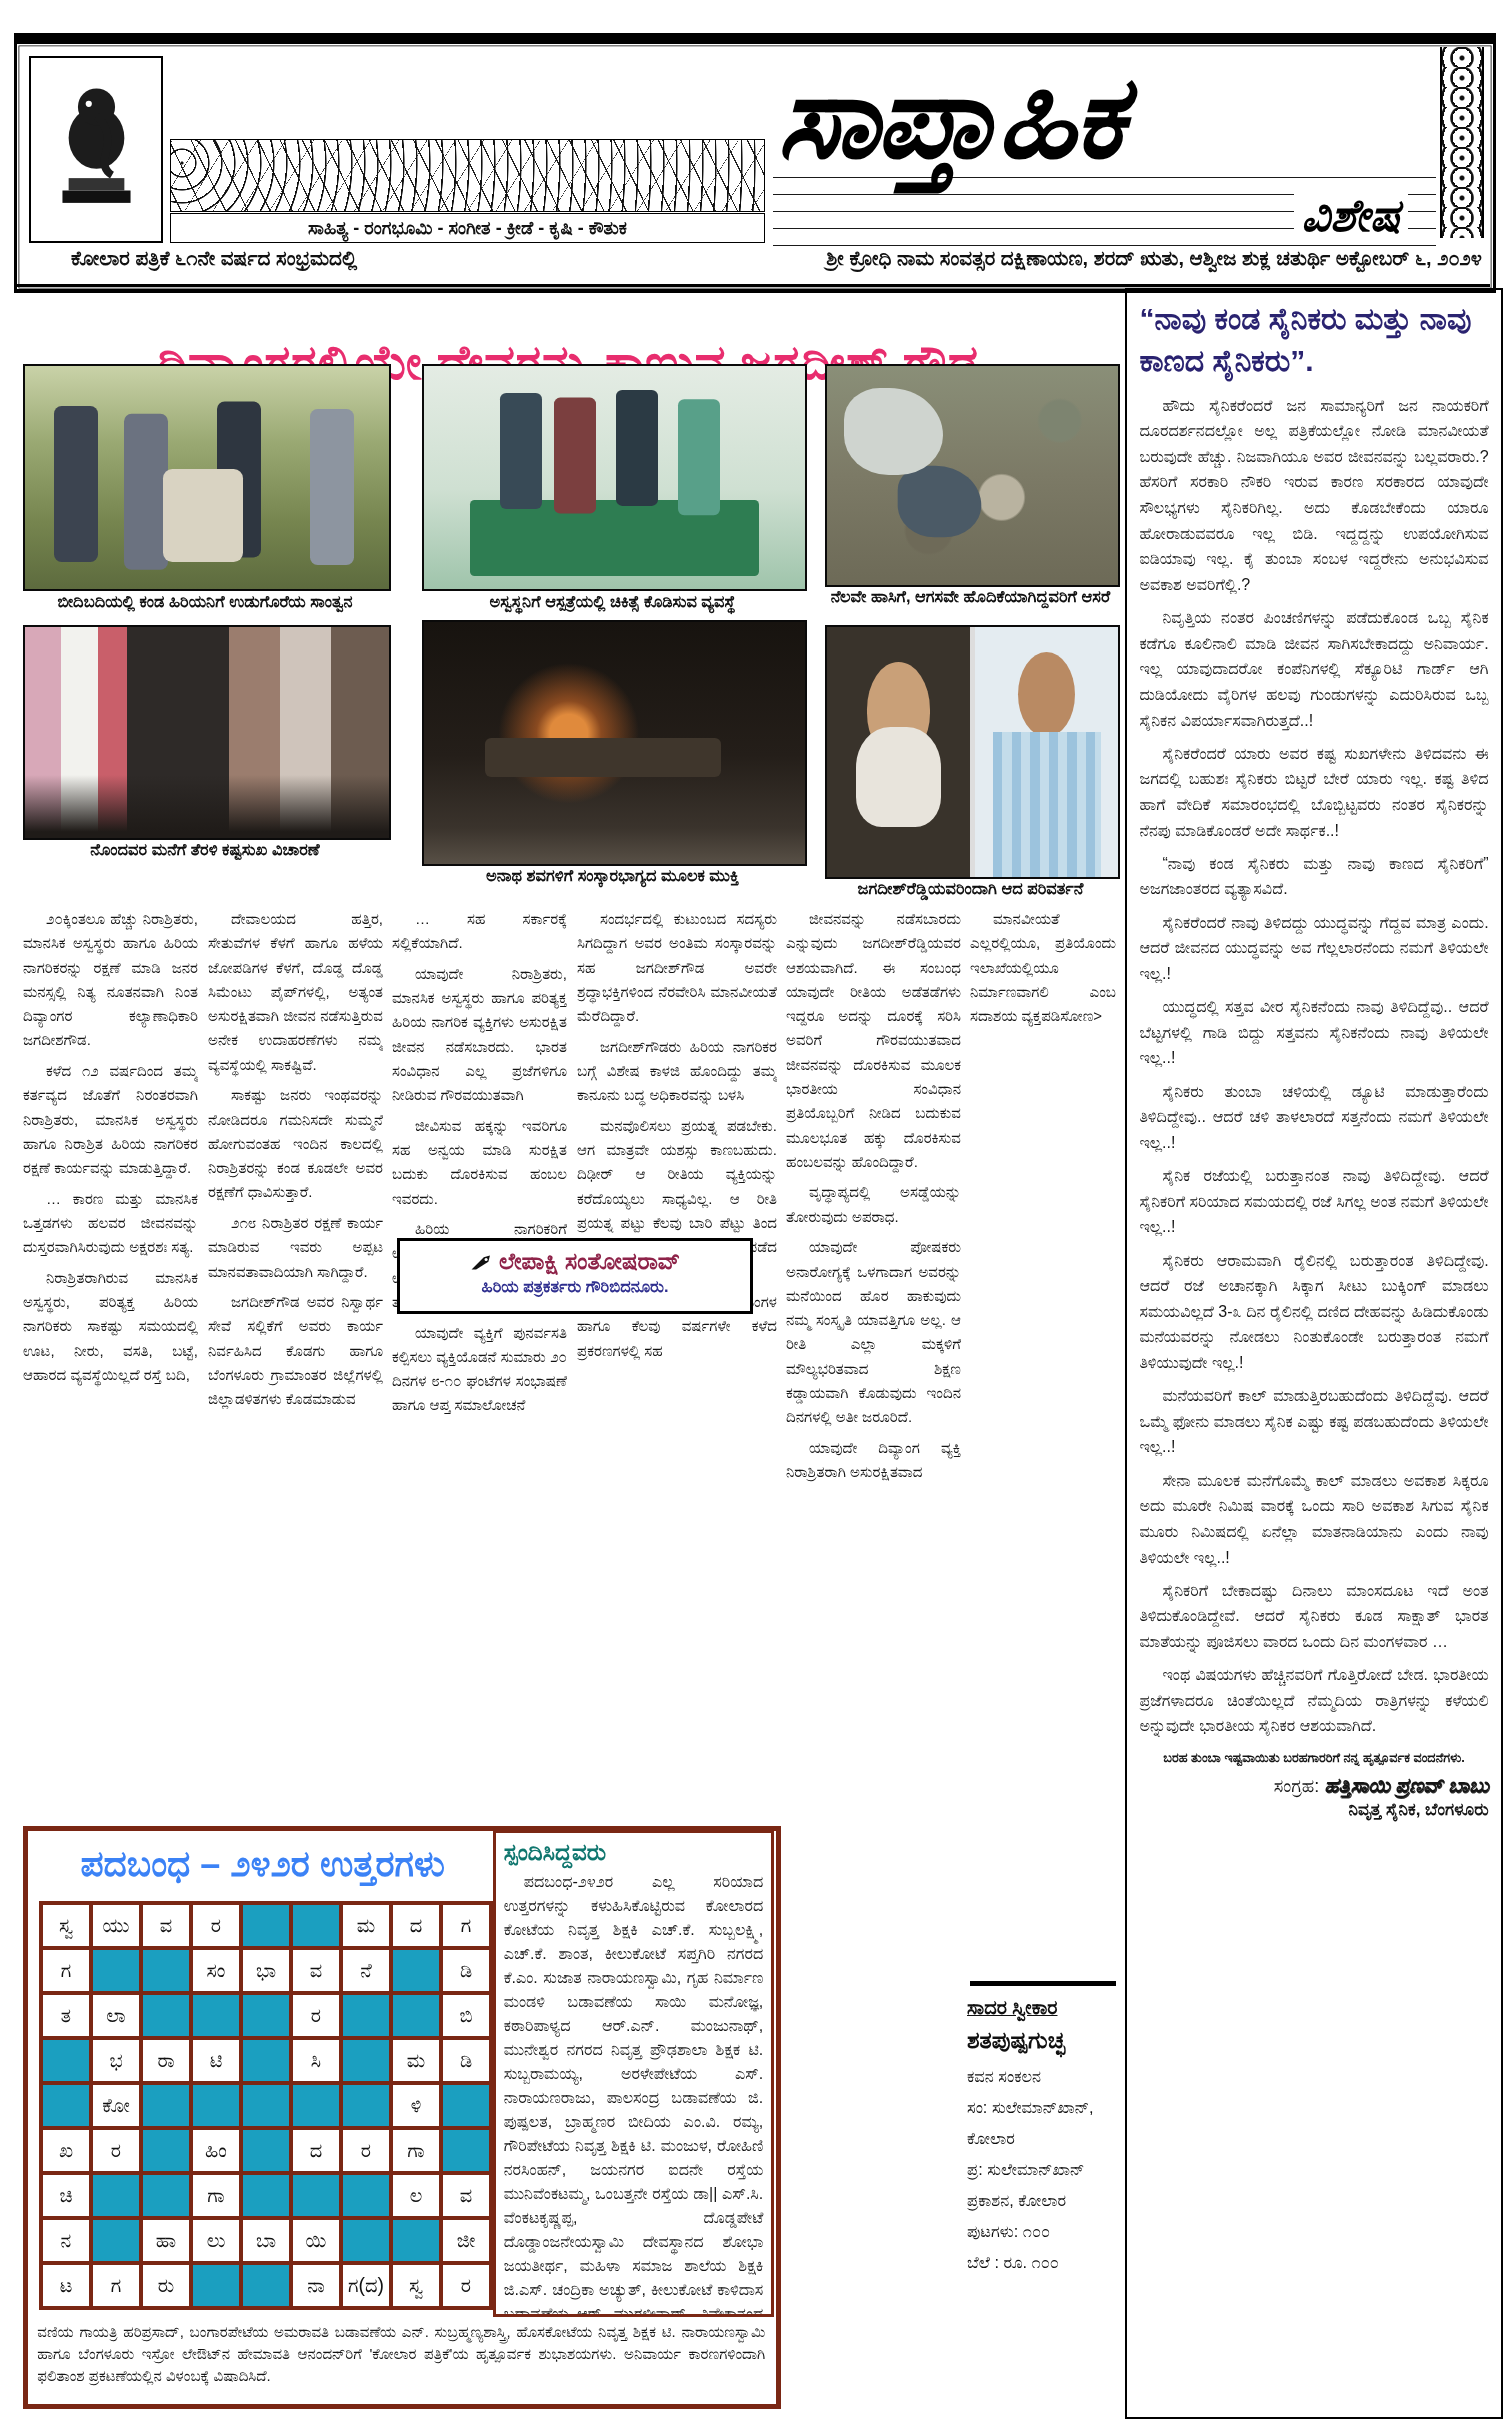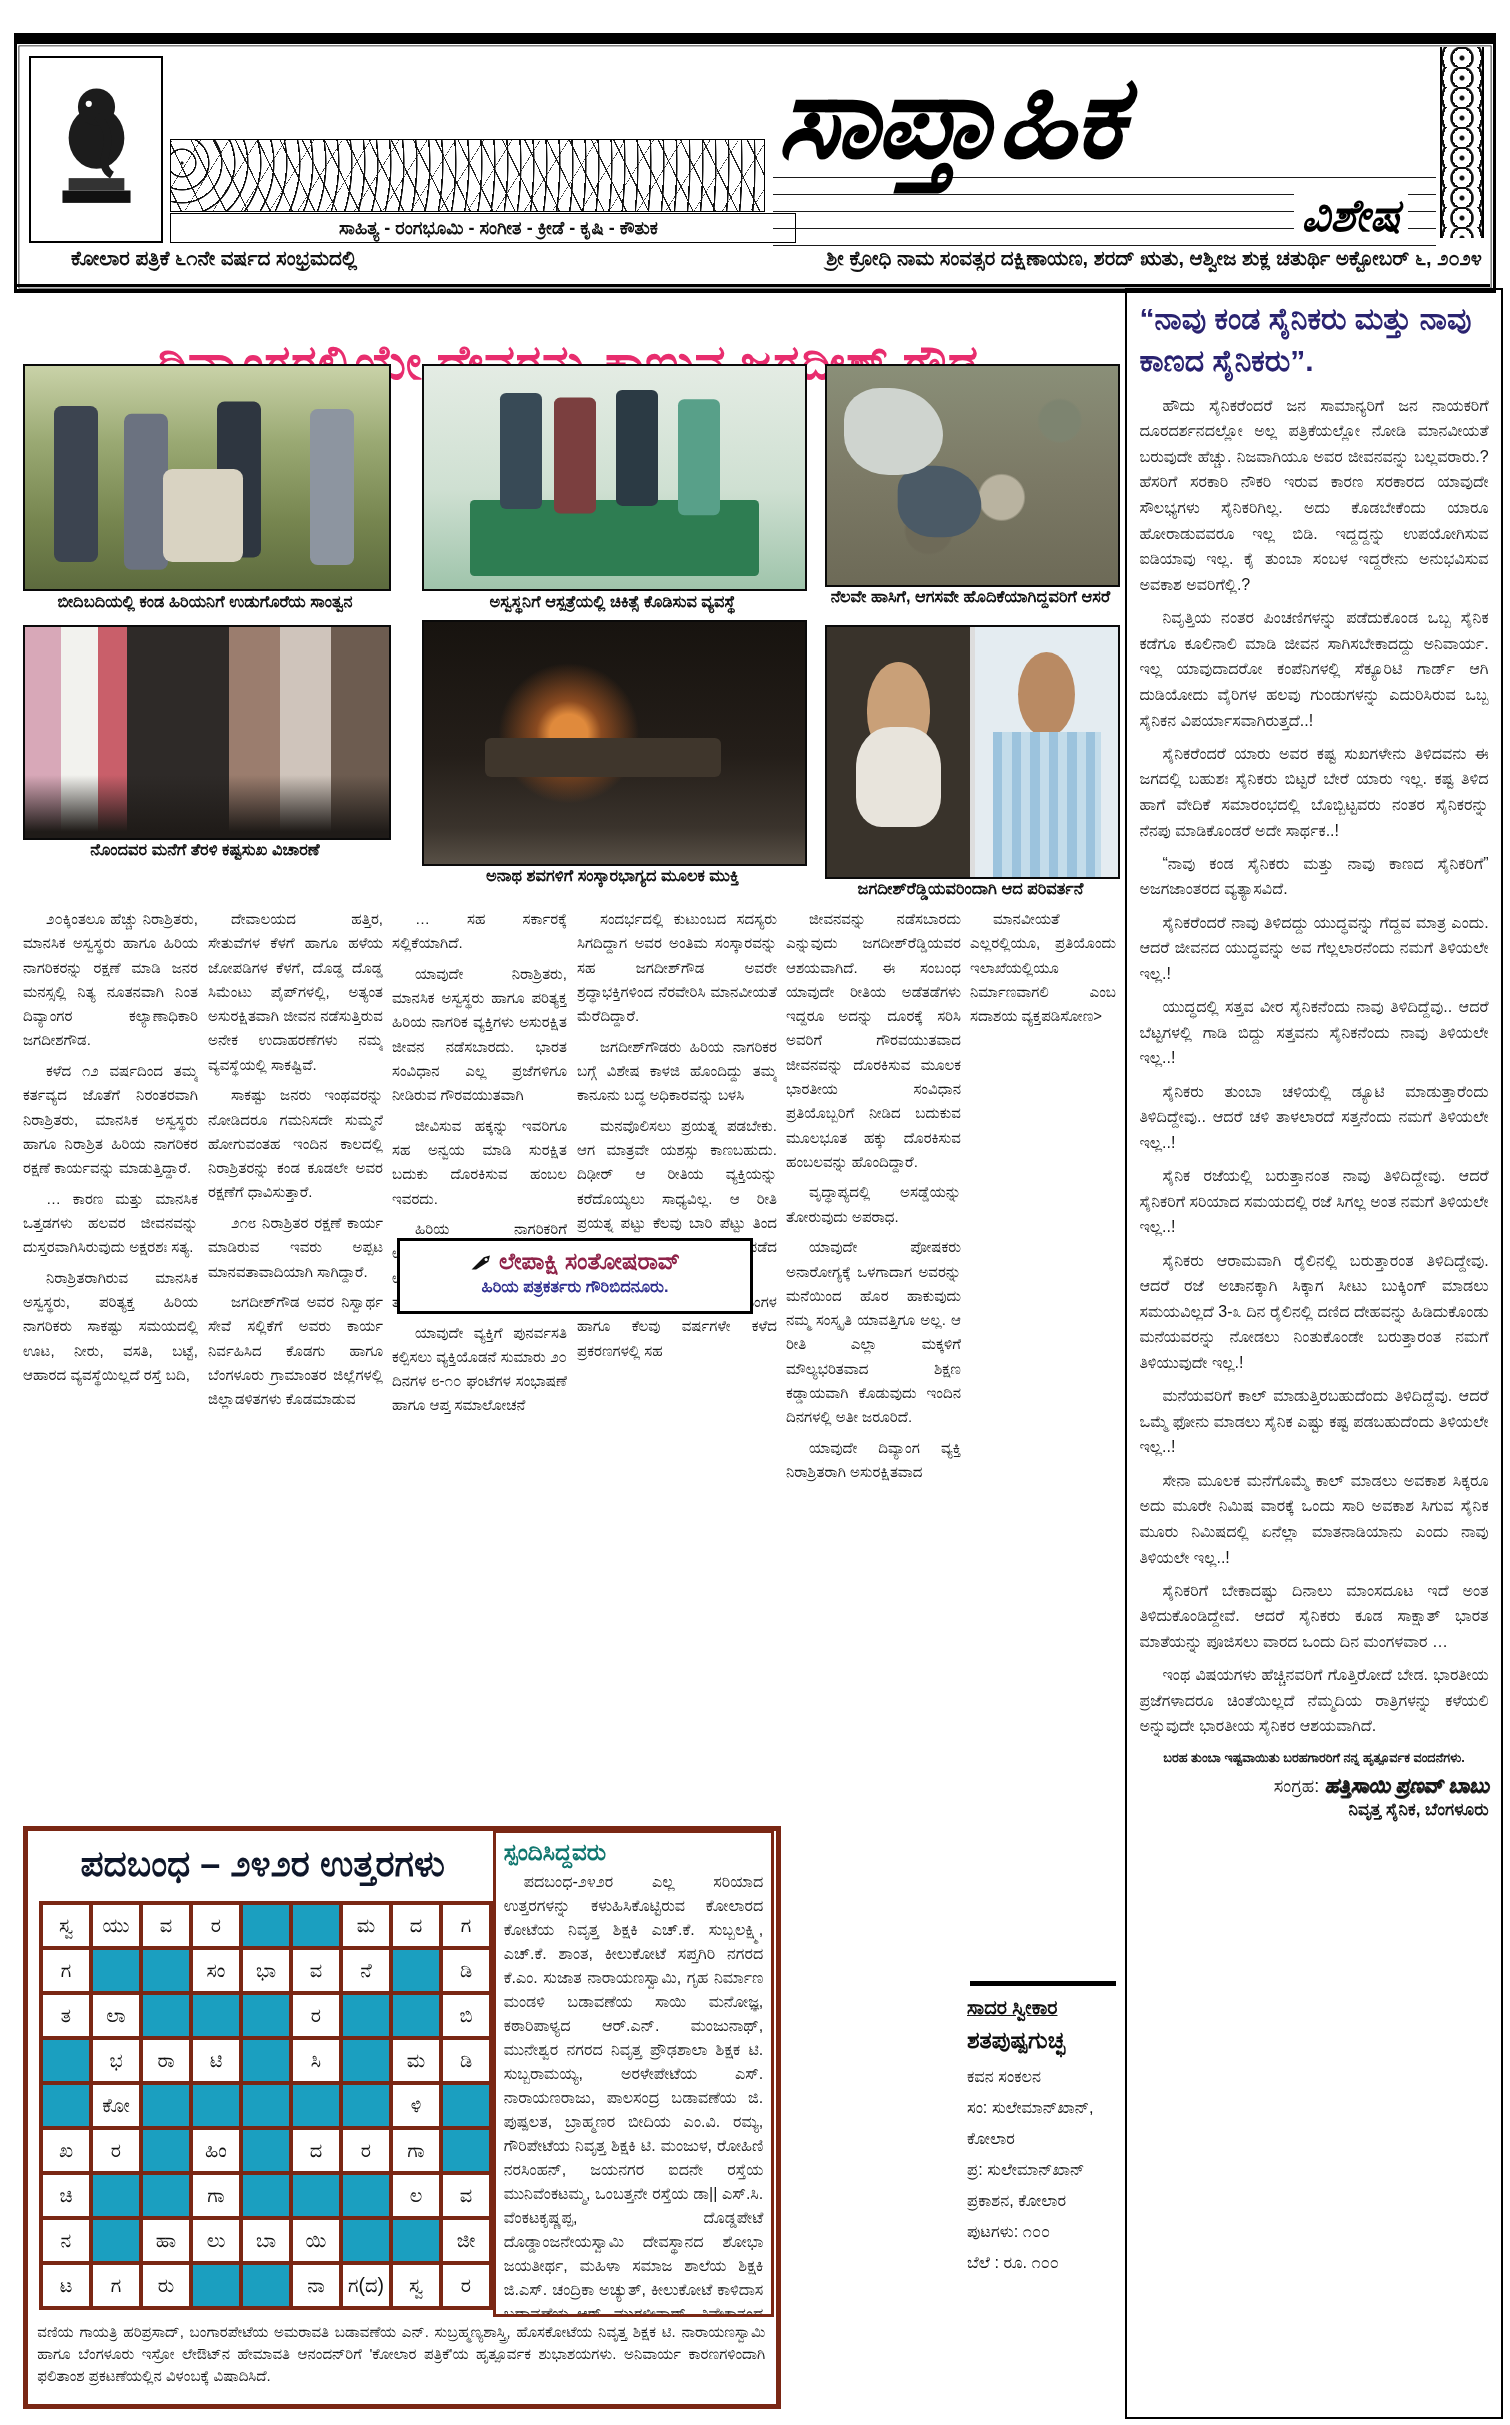--- a/index.html
+++ b/index.html
@@ -7,21 +7,21 @@
         font-family:"Liberation Sans","DejaVu Sans",sans-serif;color:#151515;overflow:hidden;}
   
   #masthead{position:absolute;left:14px;top:33px;width:1476px;height:246px;border:3.1px solid #000;border-top-width:11px;background:#fff;box-shadow:inset 0 0 0 1.5px #fff, inset 0 0 0 2.3px #000;}
   #mh-logo{position:absolute;left:12.4px;top:12.4px;width:130px;height:183px;border:2.3px solid #000;display:flex;align-items:center;justify-content:center;background:#fff;}
   #mh-title{position:absolute;left:153px;top:6.2px;width:593px;height:84px;border:1.5px solid #000;display:flex;align-items:center;justify-content:center;font-size:64px;font-weight:900;letter-spacing:0.8px;color:#000;text-shadow:1.5px 1.5px 0 #777;}
   #mh-strip{position:absolute;left:153px;top:95px;width:593px;height:71px;border:1.5px solid #000;
      background:
       repeating-radial-gradient(circle at 11px 23px,#111 0 1.2px,transparent 1.9px 13px),
       repeating-linear-gradient(64deg,transparent 0 8.5px,#222 8.5px 9.7px,transparent 9.7px 20px),
       repeating-linear-gradient(-58deg,transparent 0 11px,#333 11px 11.6px,transparent 11.6px 24px);}
-  #mh-topics{position:absolute;left:153px;top:169px;width:593px;height:28px;border:1.5px solid #000;display:flex;align-items:center;justify-content:center;font-size:18px;font-weight:bold;color:#111;padding-left:31px;}
+  #mh-topics{position:absolute;left:153px;top:169px;width:593px;height:28px;border:1.5px solid #000;display:flex;align-items:center;justify-content:center;font-size:18px;font-weight:bold;color:#111;}
   #mh-edition{position:absolute;left:756px;top:16px;width:663px;height:194px;overflow:hidden;}
   #mh-edition .lines{position:absolute;left:0;top:101px;width:100%;height:93px;
      background:repeating-linear-gradient(180deg,transparent 0 15.5px,#1a1a1a 15.5px 17px);}
   #mh-ed1{position:absolute;left:4.6px;top:-9.3px;width:100%;font-size:115px;font-weight:900;font-style:italic;letter-spacing:-3.1px;color:#000;}
   #mh-ed2{position:absolute;right:28px;top:130px;font-size:45px;font-weight:900;font-style:italic;color:#000;background:#fff;padding:0 7.7px;}
   #mh-deco{position:absolute;left:1423px;top:3.1px;width:40px;height:191px;border-left:2.3px solid #000;border-right:2.3px solid #000;
      background:repeating-radial-gradient(circle at 20px 11px,#111 0 1.9px,#fff 3.1px 9.3px);background-size:40px 20px;}
   #mh-anniv{position:absolute;left:54px;top:203px;width:434px;font-size:20px;font-weight:bold;color:#111;}
   #mh-date{position:absolute;left:496px;top:203px;width:969px;font-size:20px;font-weight:bold;color:#111;text-align:right;padding-right:18.6px;}
   .rule1{position:absolute;left:14px;width:1476px;height:3.1px;background:#000;}
@@ -57,21 +57,21 @@
   
   .col{position:absolute;text-align:justify;font-size:15px;line-height:1.62;color:#141414;overflow:hidden;}
   .col p{margin:0 0 6.2px;text-indent:23px;}
   
   #byline{position:absolute;left:397px;top:1238px;width:356px;height:76px;background:#fff;border:3.9px solid #000;text-align:center;padding-top:7px;box-sizing:border-box;}
   #byline .name{font-size:23px;font-weight:900;color:#8e2349;}
   #byline .role{font-size:16.3px;font-weight:bold;color:#2f2f8f;margin-top:1.5px;}
   .penicon{display:inline-block;vertical-align:middle;margin-right:6.2px;}
   
   #cw{position:absolute;left:23px;top:1826px;width:758px;height:583px;border:5.4px solid #7a2714;box-sizing:border-box;background:#fff;}
-  #cw-title{position:absolute;left:6.2px;top:3.1px;width:457px;height:60px;font-size:36px;font-weight:900;color:#0f172a;display:flex;align-items:center;justify-content:center;}
+  #cw-title{position:absolute;left:6.2px;top:3.1px;width:457px;height:60px;font-size:36px;font-weight:900;color:#3b82f6;display:flex;align-items:center;justify-content:center;}
   #cw-grid{position:absolute;left:11px;top:70px;display:grid;grid-template-columns:repeat(9,50px);grid-auto-rows:45px;border:2.3px solid #7a2714;}
   .cell{border:2.3px solid #7a2714;display:flex;align-items:center;justify-content:center;font-size:19.4px;color:#111;background:#fff;box-sizing:border-box;}
   .cell.blocked{background:#1b9fc0;}
   #resp{position:absolute;left:465px;top:-1.5px;width:281px;height:487px;border:3.9px solid #7a2714;box-sizing:border-box;padding:4.6px 7.7px;overflow:hidden;}
   #resp h3{margin:1.5px 0 4.6px;text-align:left;font-size:23px;font-weight:900;color:#0f766e;}
   #resp .rtext{font-size:16px;line-height:1.5;text-align:justify;text-indent:20px;}
   #cw-footer{position:absolute;left:9.3px;top:490px;width:728px;font-size:15px;line-height:1.45;text-align:justify;color:#141414;}
   
   #receipt-divider{position:absolute;left:970px;top:1981px;width:146px;height:4.6px;background:#000;}
   #receipt{position:absolute;left:967px;top:1996px;width:152px;text-align:left;color:#101010;}

